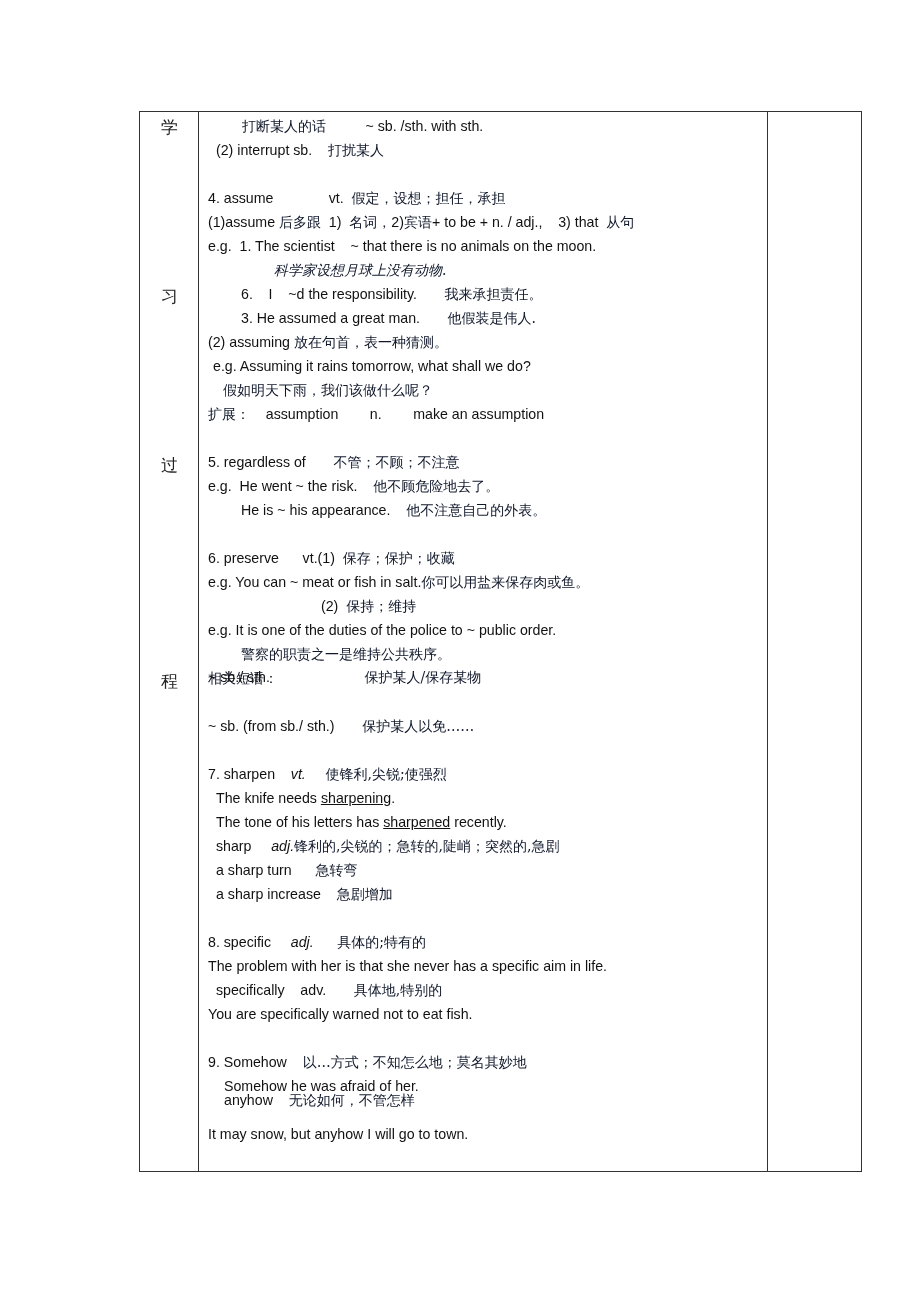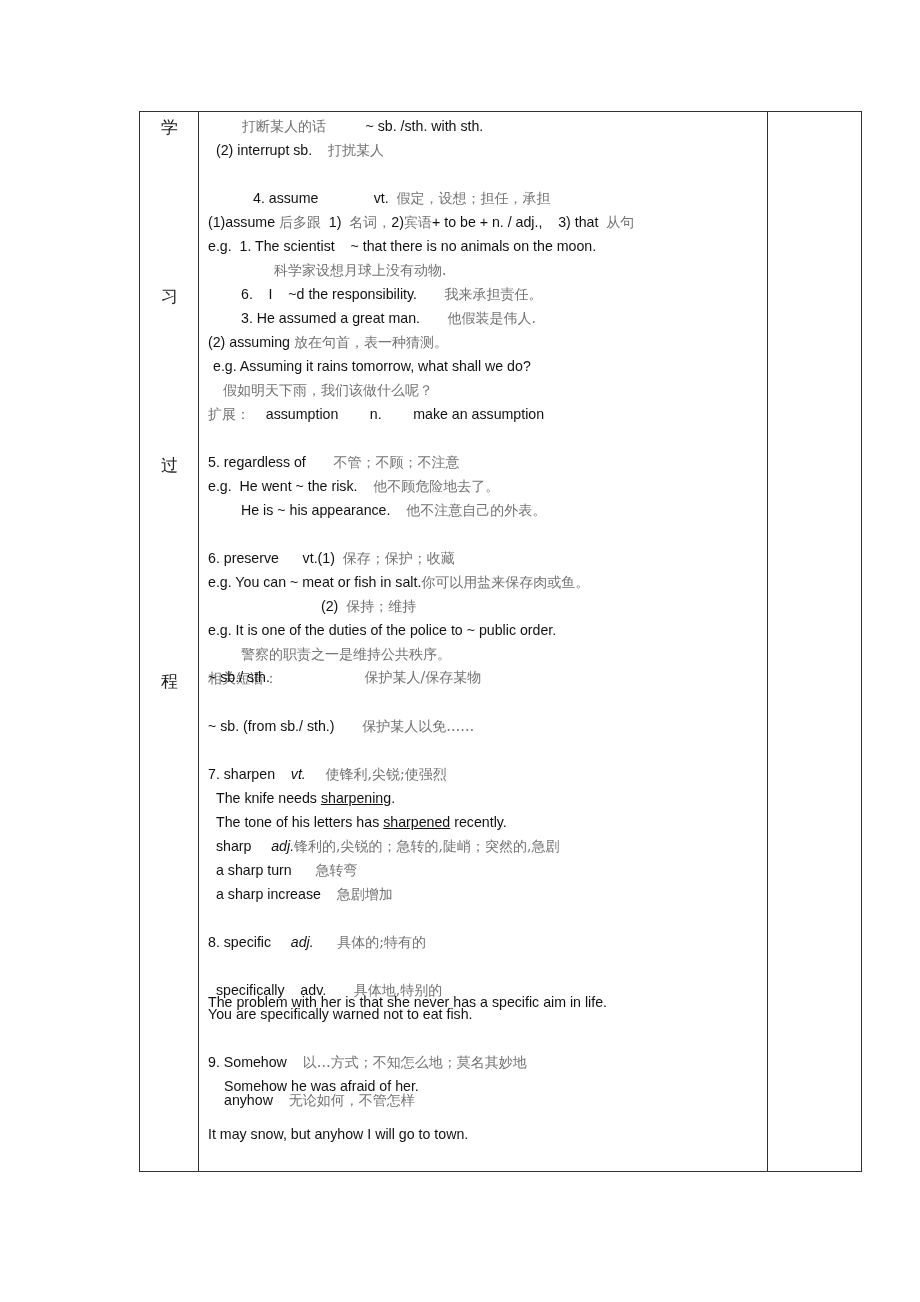--- a/index.html
+++ b/index.html
@@ -5,43 +5,43 @@
   html, body { margin: 0; padding: 0; background: #ffffff; }
   body { width: 920px; height: 1302px; position: relative; overflow: hidden;
          font-family: "Liberation Sans", "DejaVu Sans", sans-serif; color: #111; }
   .table { position: absolute; left: 139px; top: 111px; width: 723px; height: 1061px;
            border: 1px solid #333; box-sizing: border-box; }
   .vline { position: absolute; top: 0; bottom: 0; width: 0; border-left: 1px solid #333; }
   .side-char { position: absolute; left: 0; width: 59px; text-align: center; font-size: 17px;
                font-family: "DejaVu Serif", serif; color: #222; }
   .content { position: absolute; left: 68px; top: 0; width: 560px; }
   .line { position: absolute; left: 0; white-space: pre; font-size: 14.2px; line-height: 18px; color: #111; }
-  .line .zh { font-family: "DejaVu Serif", serif; font-size: 14px; color: #737373; }
+  .line .zh { font-family: "DejaVu Serif", serif; font-size: 14px; color: #0f172a; }
   .line i { font-style: italic; }
   .line u { text-decoration: underline; }
 </style>
 </head>
 <body>
 
 <div class="table">
   <div class="vline" style="left:58px;"></div>
   <div class="vline" style="left:627px;"></div>
 
   <div class="side-char" style="top:4px;">学</div>
   <div class="side-char" style="top:173px;">习</div>
   <div class="side-char" style="top:342px;">过</div>
   <div class="side-char" style="top:558px;">程</div>
 
   <div class="content" id="content">
       <div class="line" style="top: 5px; left: 34px;"><span class="zh">打断某人的话</span><span>          ~ sb. /sth. with sth.</span></div>
       <div class="line" style="top: 29px; left: 8px;"><span>(2) interrupt sb.    </span><span class="zh">打扰某人</span></div>
-      <div class="line" style="top: 77px; left: 0px; margin-left: 45px;"><span>4. assume              vt.  </span><span class="zh">假定，设想；担任，承担</span></div>
+      <div class="line" style="top: 77px; left: 0px;"><span>4. assume              vt.  </span><span class="zh">假定，设想；担任，承担</span></div>
       <div class="line" style="top: 101px; left: 0px;"><span>(1)assume </span><span class="zh">后多跟</span><span>  1)  </span><span class="zh">名词，</span><span>2)</span><span class="zh">宾语</span><span>+ to be + n. / adj.,    3) that  </span><span class="zh">从句</span></div>
       <div class="line" style="top: 125px; left: 0px;"><span>e.g.  1. The scientist    ~ that there is no animals on the moon.</span></div>
-      <div class="line" style="top: 149px; left: 66px;"><span class="zh">科学家设想月球上没有动物.</span></div>
+      <div class="line" style="top: 149px; left: 66px; font-style: italic;"><span class="zh">科学家设想月球上没有动物.</span></div>
       <div class="line" style="top: 173px; left: 33px;"><span>6.    I    ~d the responsibility.       </span><span class="zh">我来承担责任。</span></div>
       <div class="line" style="top: 197px; left: 33px;"><span>3. He assumed a great man.       </span><span class="zh">他假装是伟人.</span></div>
       <div class="line" style="top: 221px; left: 0px;"><span>(2) assuming </span><span class="zh">放在句首，表一种猜测。</span></div>
       <div class="line" style="top: 245px; left: 5px;"><span>e.g. Assuming it rains tomorrow, what shall we do?</span></div>
       <div class="line" style="top: 269px; left: 15px;"><span class="zh">假如明天下雨，我们该做什么呢？</span></div>
       <div class="line" style="top: 293px; left: 0px;"><span class="zh">扩展：</span><span>    assumption        n.        make an assumption</span></div>
       <div class="line" style="top: 341px; left: 0px;"><span>5. regardless of       </span><span class="zh">不管；不顾；不注意</span></div>
       <div class="line" style="top: 365px; left: 0px;"><span>e.g.  He went ~ the risk.    </span><span class="zh">他不顾危险地去了。</span></div>
       <div class="line" style="top: 389px; left: 33px;"><span>He is ~ his appearance.    </span><span class="zh">他不注意自己的外表。</span></div>
       <div class="line" style="top: 437px; left: 0px;"><span>6. preserve      vt.(1)  </span><span class="zh">保存；保护；收藏</span></div>
@@ -52,21 +52,21 @@
       <div class="line" style="top: 557px; left: 0px; text-align: center;"><span class="zh">相关短语：</span></div>
       <div class="line" style="top: 556px; left: 0px; text-align: center;"><span>~ sb./ sth.                        </span><span class="zh">保护某人/保存某物</span></div>
       <div class="line" style="top: 605px; left: 0px;"><span>~ sb. (from sb./ sth.)       </span><span class="zh">保护某人以免……</span></div>
       <div class="line" style="top: 653px; left: 0px;"><span>7. sharpen    </span><i>vt.</i><span>     </span><span class="zh">使锋利,尖锐;使强烈</span></div>
       <div class="line" style="top: 677px; left: 8px;"><span>The knife needs </span><u>sharpening</u><span>.</span></div>
       <div class="line" style="top: 701px; left: 8px;"><span>The tone of his letters has </span><u>sharpened</u><span> recently.</span></div>
       <div class="line" style="top: 725px; left: 8px;"><span>sharp     </span><i>adj.</i><span class="zh">锋利的,尖锐的；急转的,陡峭；突然的,急剧</span></div>
       <div class="line" style="top: 749px; left: 8px;"><span>a sharp turn      </span><span class="zh">急转弯</span></div>
       <div class="line" style="top: 773px; left: 8px;"><span>a sharp increase    </span><span class="zh">急剧增加</span></div>
       <div class="line" style="top: 821px; left: 0px;"><span>8. specific     </span><i>adj.</i><span>      </span><span class="zh">具体的;特有的</span></div>
-      <div class="line" style="top: 845px; left: 0px; margin-top: 36px;"><span>The problem with her is that she never has a specific aim in life.</span></div>
+      <div class="line" style="top: 845px; left: 0px;"><span>The problem with her is that she never has a specific aim in life.</span></div>
       <div class="line" style="top: 869px; left: 8px;"><span>specifically    adv.       </span><span class="zh">具体地,特别的</span></div>
       <div class="line" style="top: 893px; left: 0px;"><span>You are specifically warned not to eat fish.</span></div>
       <div class="line" style="top: 941px; left: 0px;"><span>9. Somehow    </span><span class="zh">以…方式；不知怎么地；莫名其妙地</span></div>
       <div class="line" style="top: 965px; left: 16px;"><span>Somehow he was afraid of her.</span></div>
       <div class="line" style="top: 979px; left: 16px;"><span>anyhow    </span><span class="zh">无论如何，不管怎样</span></div>
       <div class="line" style="top: 1013px; left: 0px;"><span>It may snow, but anyhow I will go to town.</span></div>
     </div>
 
   <div style="position:absolute;left:628px;top:0;right:0;bottom:0;"></div>
 </div>

